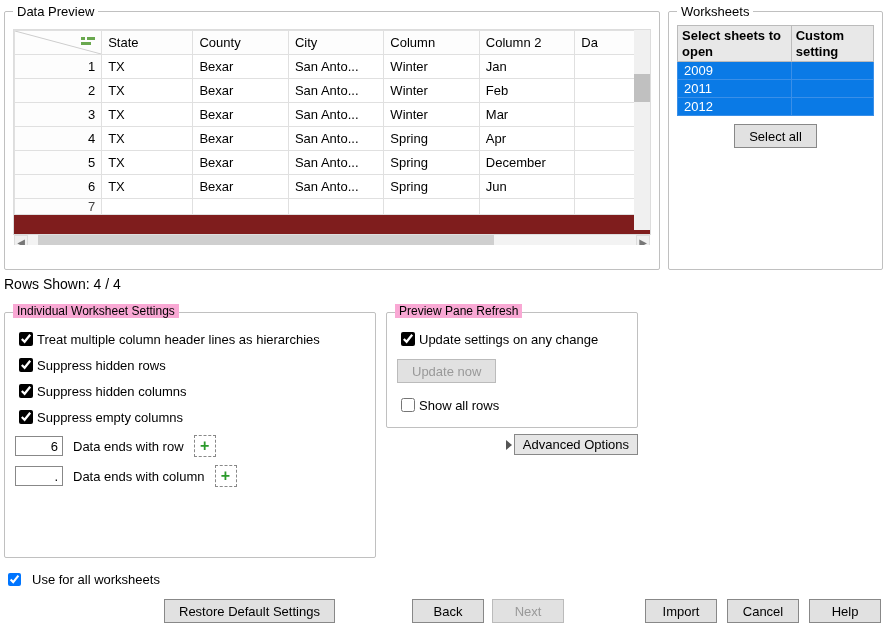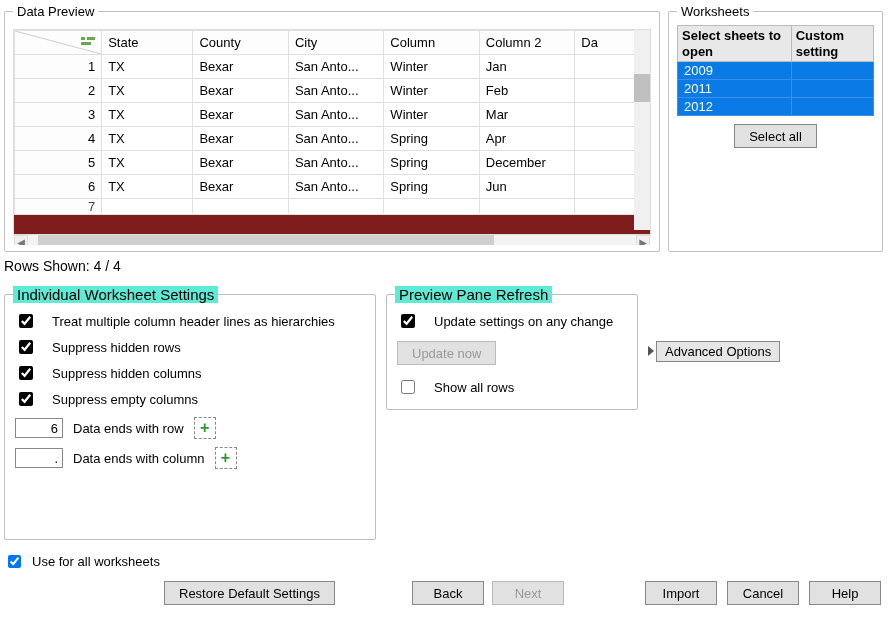--- a/index.html
+++ b/index.html
@@ -9,21 +9,21 @@
     font-family: "Segoe UI", Tahoma, sans-serif;
     font-size: 13px;
     color: #000;
     background: #fff;
     width: 887px;
   }
   fieldset {
     border: 1px solid #c0c0c0;
     border-radius: 2px;
     margin: 0;
-    padding: 6px 8px 6px 8px;
+    padding: 6px 8px 24px 8px;
     position: relative;
   }
   legend {
     font-size: 13px;
     padding: 0 4px;
   }
   .top-row {
     display: flex;
     gap: 8px;
   }
@@ -158,33 +158,33 @@
     align-items: flex-start;
   }
   .iws {
     width: 372px;
     height: 246px;
     border: 1px solid #c0c0c0;
     border-radius: 2px;
     position: relative;
   }
   .iws > .legend, .ppr > .legend {
-    position:absolute; top:-9px; left:8px; background:#5eead4; padding:0 4px; font-size:15px;
+    position:absolute; top:-9px; left:8px; background:#f9a8d4; padding:0 4px; font-size:12px;
   }
   .ppr {
     width: 252px;
     height: 116px;
     border: 1px solid #c0c0c0;
     border-radius: 2px;
     position: relative;
   }
   .chk-row {
     display: flex;
     align-items: center;
-    gap: 16px;
+    gap: 1px;
     margin: 6px 0;
   }
   .chk-row input[type=checkbox] {
     width:14px; height:14px;
     accent-color:#000;
   }
   .num-input {
     width: 48px;
     height: 20px;
     border: 1px solid #888;
@@ -253,21 +253,21 @@
     margin-top: 10px;
     position: relative;
     height: 28px;
   }
   .bottom-bar .left { position:absolute; left: 160px; top:0;}
   .bottom-bar .center { position:absolute; left: 408px; top:0; display:flex; gap:8px;}
   .bottom-bar .right { position:absolute; right: 2px; top:0; display:flex; gap:10px;}
   .bottom-bar button.win { min-width:72px; }
   .iws-inner { padding: 10px 10px 6px 10px; }
   .ppr-inner { padding: 10px 10px 6px 10px; }
-  .right-col { display:flex; flex-direction:row; gap:8px; }
+  .right-col { display:flex; flex-direction:column; gap:8px;align-items:flex-end; }
 </style>
 </head>
 <body>
 
 <div class="top-row">
   <fieldset class="data-preview">
     <legend>Data Preview</legend>
     <div class="grid-wrap">
       <div class="grid-scroll">
         <table class="grid">

